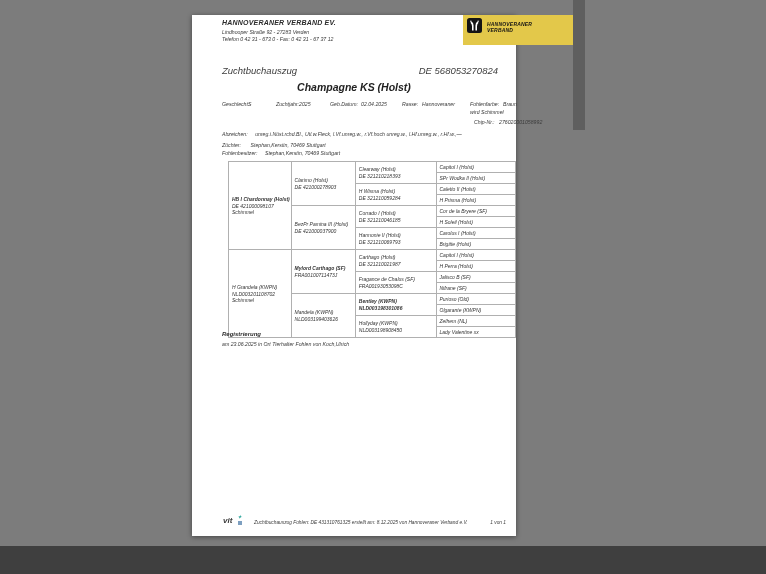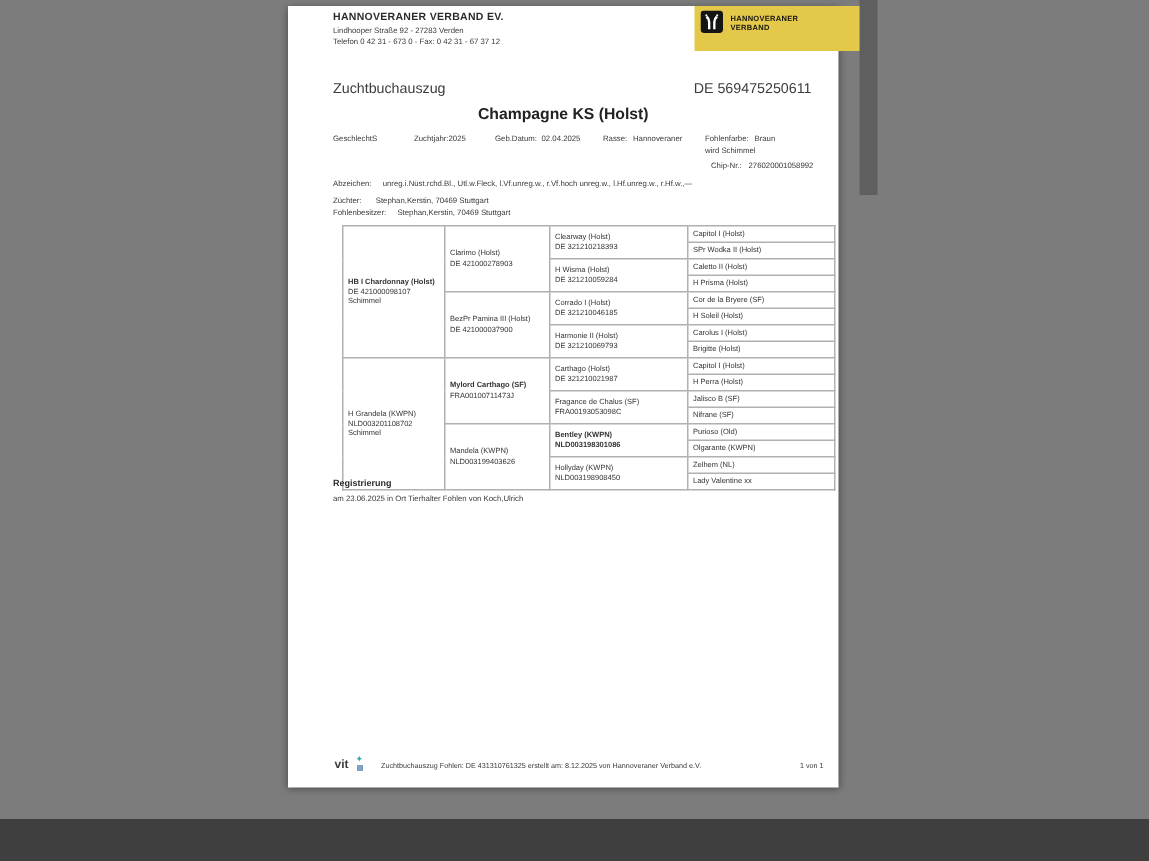--- a/index.html
+++ b/index.html
@@ -1,21 +1,21 @@
 <!DOCTYPE html>
 <html><head>
 <meta charset="utf-8">
 <style>
   html,body{margin:0;padding:0;}
   .screen{position:relative;width:766px;height:574px;background:#7c7c7c;overflow:hidden;
           font-family:"Liberation Sans",sans-serif;color:#333;}
   .bottombar{position:absolute;left:0;top:546px;width:766px;height:28px;background:#3f3f3f;}
   .scroll-thumb{position:absolute;left:573px;top:0;width:12px;height:130px;background:#5f5f5f;}
-  .page{position:absolute;left:192px;top:4px;width:367px;height:521px;background:#ffffff;
-        box-shadow:0 1px 5px rgba(0,0,0,.45);}
+  .page{position:absolute;left:192px;top:15px;width:324px;height:521px;background:#ffffff;
+        box-shadow:0 1px 5px rgba(0,0,0,.45);font-style:italic;}
   .abs{position:absolute;}
   
   .org{left:30px;top:4px;font-size:7px;font-weight:bold;color:#2b2b2b;letter-spacing:.2px;}
   .addr{left:30px;top:14px;font-size:5.2px;color:#3a3a3a;}
   .phone{left:30px;top:21px;font-size:5.2px;color:#3a3a3a;}
   .logo-box{left:271px;top:0;width:110px;height:30px;background:#e3c84a;}
   .logo-icon{position:absolute;left:4px;top:3px;width:15px;height:15px;}
   .logo-text{position:absolute;left:24px;top:6px;font-size:5px;font-weight:bold;color:#141414;line-height:6px;letter-spacing:.2px;}
   
   .doc-type{left:30px;top:50px;font-size:9.5px;color:#3d3d3d;}
@@ -62,21 +62,21 @@
         <circle cx="6.2" cy="5.2" r="1.1" fill="#ffffff"></circle>
         <circle cx="17.8" cy="5.2" r="1.1" fill="#ffffff"></circle>
       </svg>
       <div class="logo-text">
         <div>HANNOVERANER</div>
         <div>VERBAND</div>
       </div>
     </div>
 
     <div class="abs doc-type">Zuchtbuchauszug</div>
-    <div class="abs doc-id">DE 569475250611</div>
+    <div class="abs doc-id">DE 568053270824</div>
     <div class="abs horse-name">Champagne KS (Holst)</div>
 
     <span class="lbl" style="left:30px;top:86px">Geschlecht:</span>
     <span class="val" style="left:56px;top:86px">S</span>
     <span class="lbl" style="left:84px;top:86px">Zuchtjahr:</span>
     <span class="val" style="left:107px;top:86px">2025</span>
     <span class="lbl" style="left:138px;top:86px">Geb.Datum:</span>
     <span class="val" style="left:169px;top:86px">02.04.2025</span>
     <span class="lbl" style="left:210px;top:86px">Rasse:</span>
     <span class="val" style="left:230px;top:86px">Hannoveraner</span>

